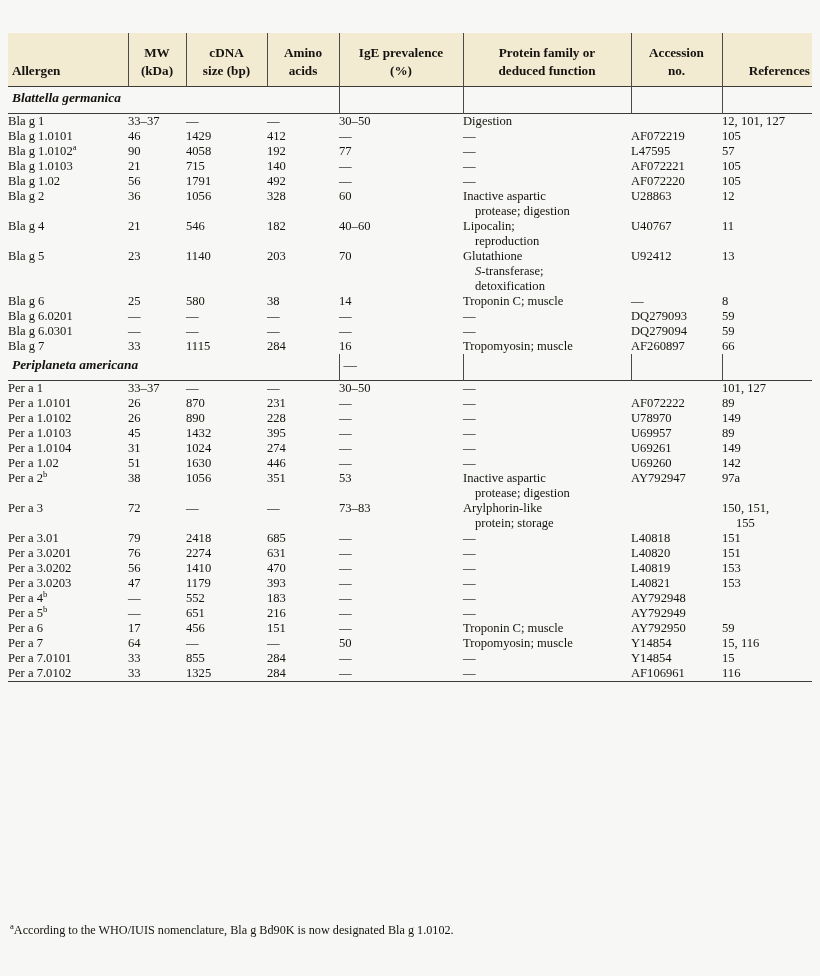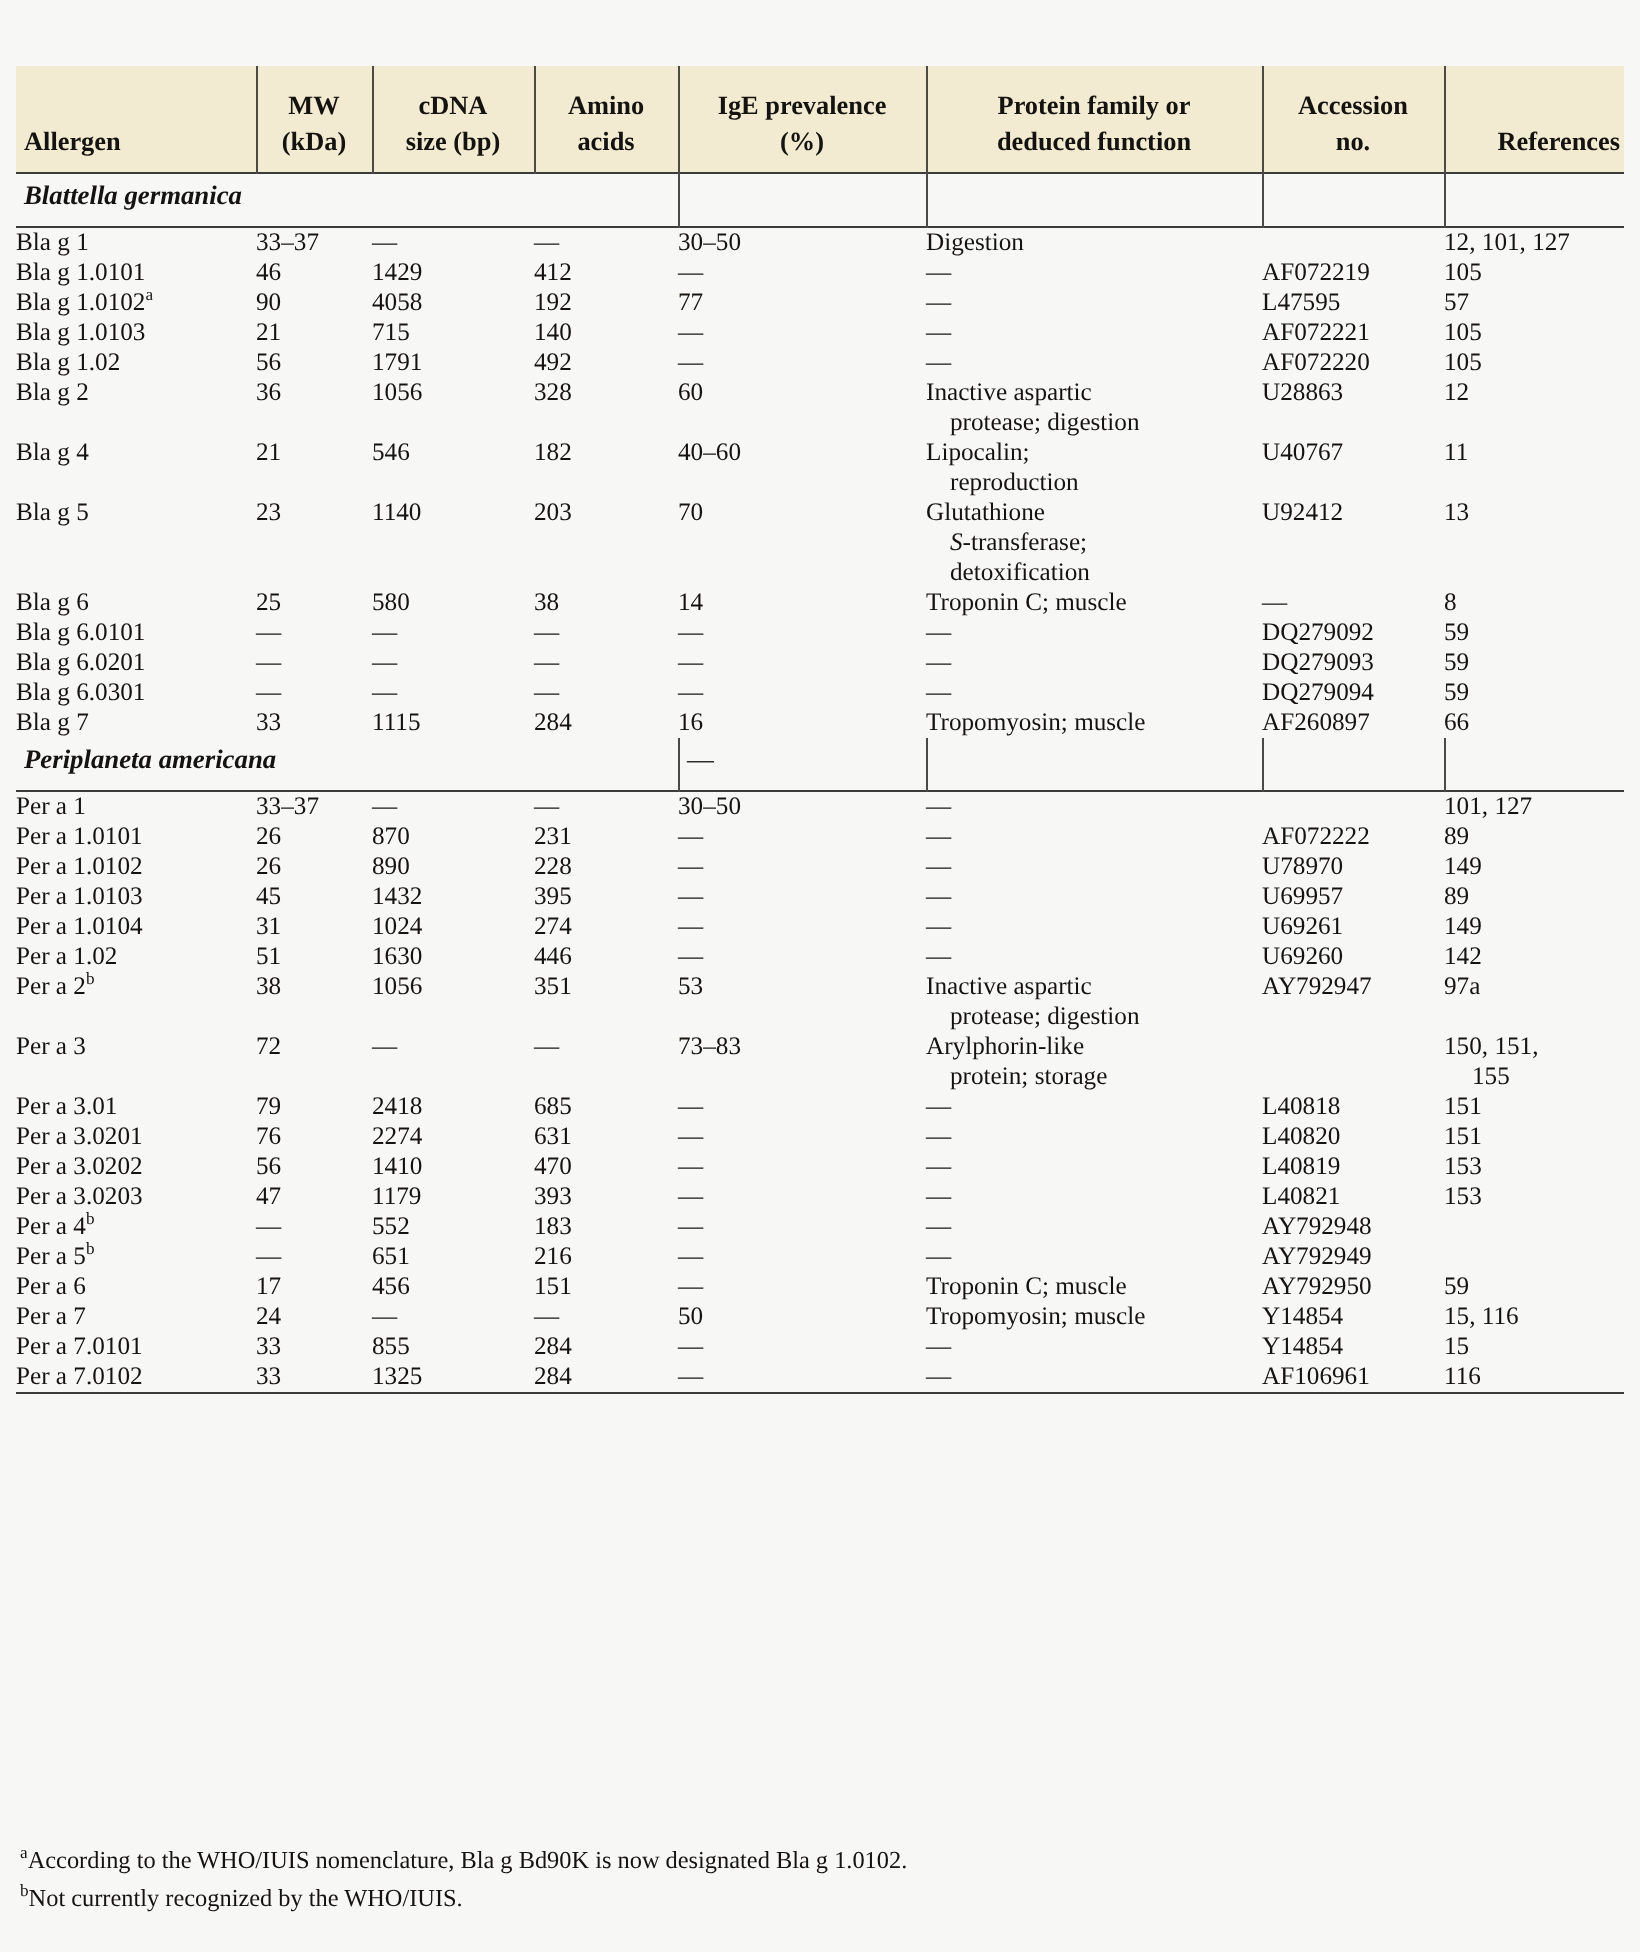--- a/index.html
+++ b/index.html
@@ -260,30 +260,20 @@
           <td><span>Bla g 6</span></td>
           <td>25</td>
           <td>580</td>
           <td>38</td>
           <td>14</td>
           <td><span>Troponin C; muscle</span></td>
           <td>—</td>
           <td class="c-refs"><span>8</span></td>
         </tr>
         <tr>
-          <td class="indent1"><span>Bla g 6.0101</span></td>
-          <td>—</td>
-          <td>—</td>
-          <td>—</td>
-          <td>—</td>
-          <td><span>—</span></td>
-          <td>DQ279092</td>
-          <td class="c-refs"><span>59</span></td>
-        </tr>
-        <tr>
           <td class="indent1"><span>Bla g 6.0201</span></td>
           <td>—</td>
           <td>—</td>
           <td>—</td>
           <td>—</td>
           <td><span>—</span></td>
           <td>DQ279093</td>
           <td class="c-refs"><span>59</span></td>
         </tr>
         <tr>
@@ -461,21 +451,21 @@
           <td>17</td>
           <td>456</td>
           <td>151</td>
           <td>—</td>
           <td><span>Troponin C; muscle</span></td>
           <td>AY792950</td>
           <td class="c-refs"><span>59</span></td>
         </tr>
         <tr>
           <td><span>Per a 7</span></td>
-          <td>24</td>
+          <td>64</td>
           <td>—</td>
           <td>—</td>
           <td>50</td>
           <td><span>Tropomyosin; muscle</span></td>
           <td>Y14854</td>
           <td class="c-refs"><span>15, 116</span></td>
         </tr>
         <tr>
           <td class="indent1"><span>Per a 7.0101</span></td>
           <td>33</td>
@@ -497,16 +487,15 @@
           <td class="c-refs"><span>116</span></td>
         </tr>
         <tr class="rule-bottom">
           <td colspan="8"></td>
         </tr>
       </tbody>
   </table>
 
   <div class="footnotes">
     <div><sup>a</sup><span>According to the WHO/IUIS nomenclature, Bla g Bd90K is now designated Bla g 1.0102.</span></div>
-    <div><sup>b</sup><span>Not currently recognized by the WHO/IUIS.</span></div>
   </div>
 
 </div>
 
 </body></html>

